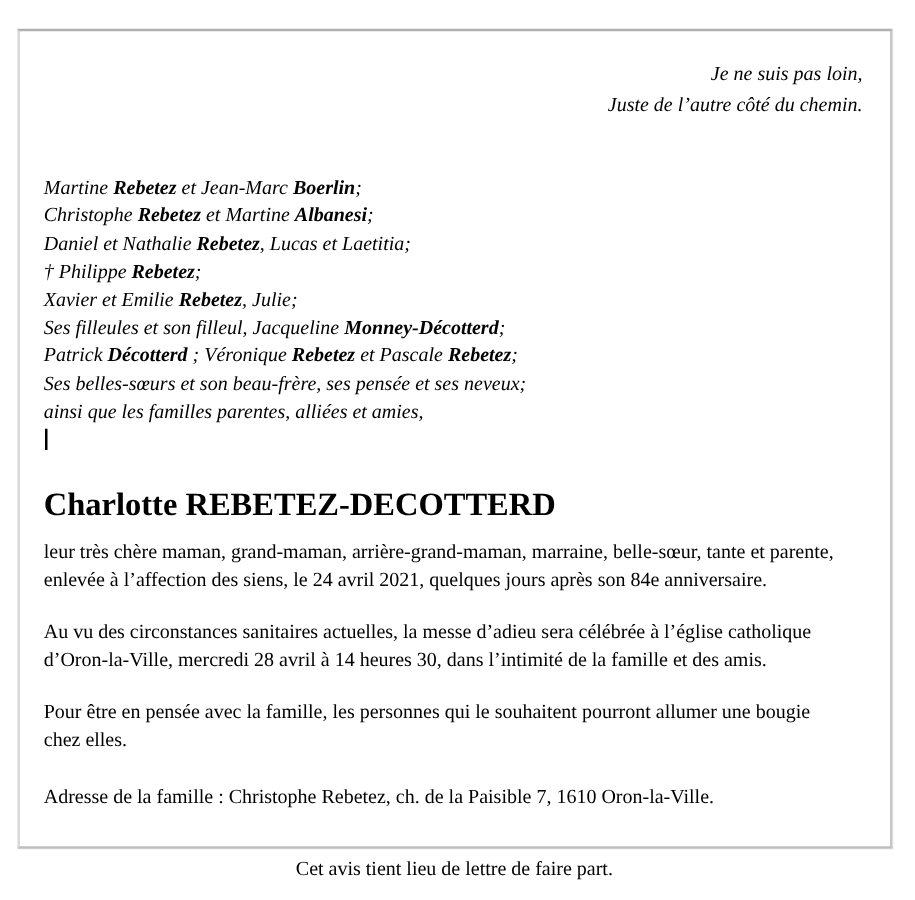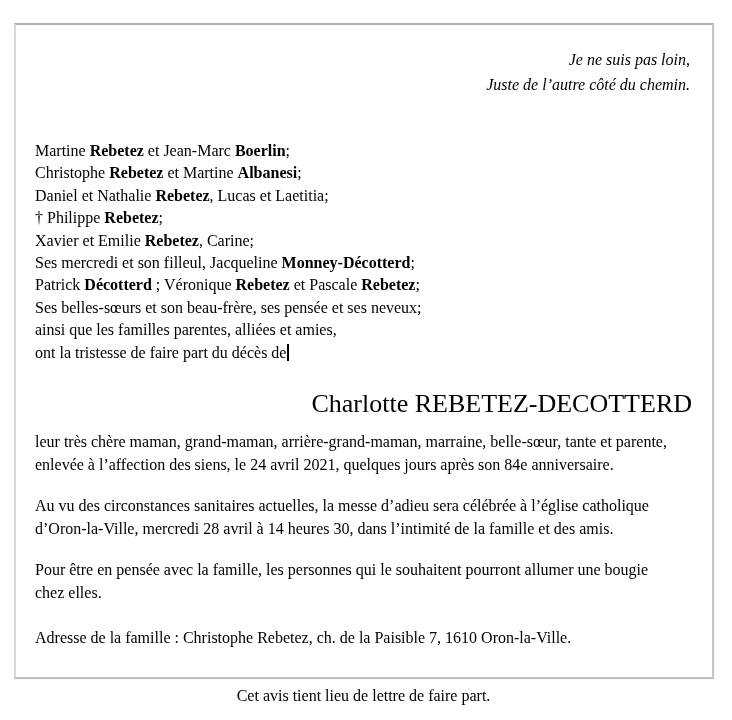--- a/index.html
+++ b/index.html
@@ -36,33 +36,33 @@
     font-size:16px;
     line-height:25px;
     white-space:pre-line;
     margin:2px 2px 0 0;
   }
   .family-list{
     margin-top:43px;
     font-size:16px;
     line-height:22.4px;
   }
-  .family-line{white-space:pre-wrap;}
+  .family-line{white-space:pre-wrap;font-style:italic;}
   .family-line b{font-weight:bold;}
   .caret{
     display:inline-block;
     width:1.5px;height:17px;
     background:var(--text-color);
     vertical-align:-3px;
     margin-left:1px;
   }
   .deceased-name{
     margin-top:25px;
-    text-align:right;
-    font-weight:normal;
+    text-align:left;
+    font-weight:bold;
     font-size:26px;
     line-height:30px;
   }
   .paragraphs{margin-top:11px;}
   .paragraph{
     font-size:16px;
     line-height:23px;
     white-space:pre-line;
     margin:0 0 18px 0;
   }
@@ -80,26 +80,26 @@
 <div class="document">
 
   <div class="epigraph">Je ne suis pas loin,
 Juste de l’autre côté du chemin.</div>
 
   <div class="family-list">
       <div class="family-line"><span>Martine </span><b>Rebetez</b><span> et Jean-Marc </span><b>Boerlin</b><span>;</span></div>
       <div class="family-line"><span>Christophe </span><b>Rebetez</b><span> et Martine </span><b>Albanesi</b><span>;</span></div>
       <div class="family-line"><span>Daniel et Nathalie </span><b>Rebetez</b><span>, Lucas et Laetitia;</span></div>
       <div class="family-line"><span>† Philippe </span><b>Rebetez</b><span>;</span></div>
-      <div class="family-line"><span>Xavier et Emilie </span><b>Rebetez</b><span>, Carine;</span></div>
-      <div class="family-line"><span>Ses mercredi et son filleul, Jacqueline </span><b>Monney-Décotterd</b><span>;</span></div>
+      <div class="family-line"><span>Xavier et Emilie </span><b>Rebetez</b><span>, Julie;</span></div>
+      <div class="family-line"><span>Ses filleules et son filleul, Jacqueline </span><b>Monney-Décotterd</b><span>;</span></div>
       <div class="family-line"><span>Patrick </span><b>Décotterd</b><span> ; Véronique </span><b>Rebetez</b><span> et Pascale </span><b>Rebetez</b><span>;</span></div>
       <div class="family-line"><span>Ses belles-sœurs et son beau-frère, ses pensée et ses neveux;</span></div>
       <div class="family-line"><span>ainsi que les familles parentes, alliées et amies,</span></div>
-      <div class="family-line"><span>ont la tristesse de faire part du décès de</span><span class="caret"></span></div>
+      <div class="family-line"><span class="caret"></span></div>
     </div>
 
   <div class="deceased-name">Charlotte REBETEZ-DECOTTERD</div>
 
   <div class="paragraphs">
     <div class="paragraph">leur très chère maman, grand-maman, arrière-grand-maman, marraine, belle-sœur, tante et parente,
 enlevée à l’affection des siens, le 24 avril 2021, quelques jours après son 84e anniversaire.</div>
     <div class="paragraph">Au vu des circonstances sanitaires actuelles, la messe d’adieu sera célébrée à l’église catholique
 d’Oron-la-Ville, mercredi 28 avril à 14 heures 30, dans l’intimité de la famille et des amis.</div>
     <div class="paragraph">Pour être en pensée avec la famille, les personnes qui le souhaitent pourront allumer une bougie

